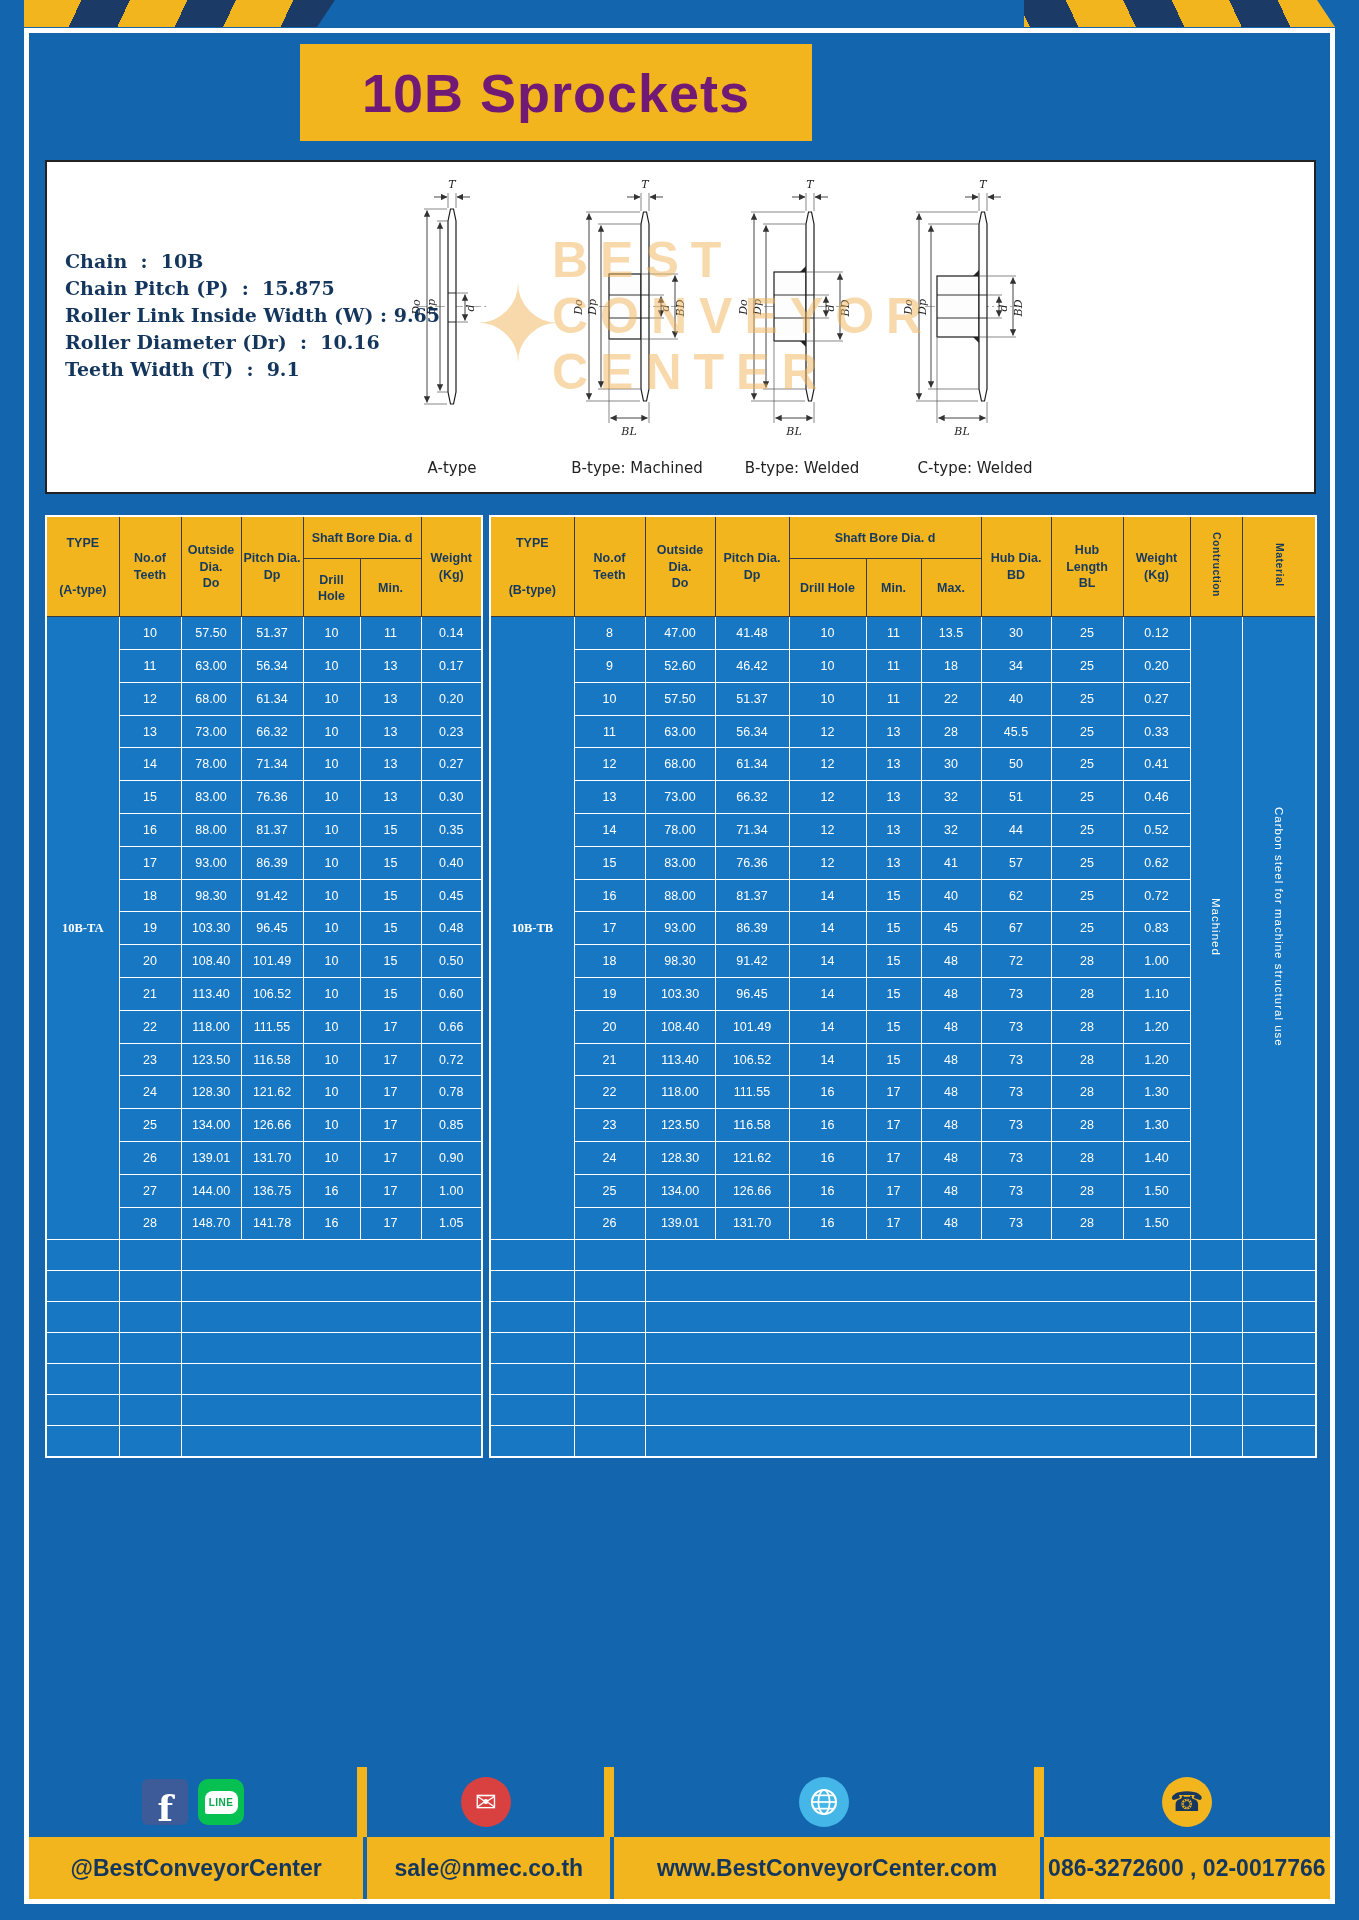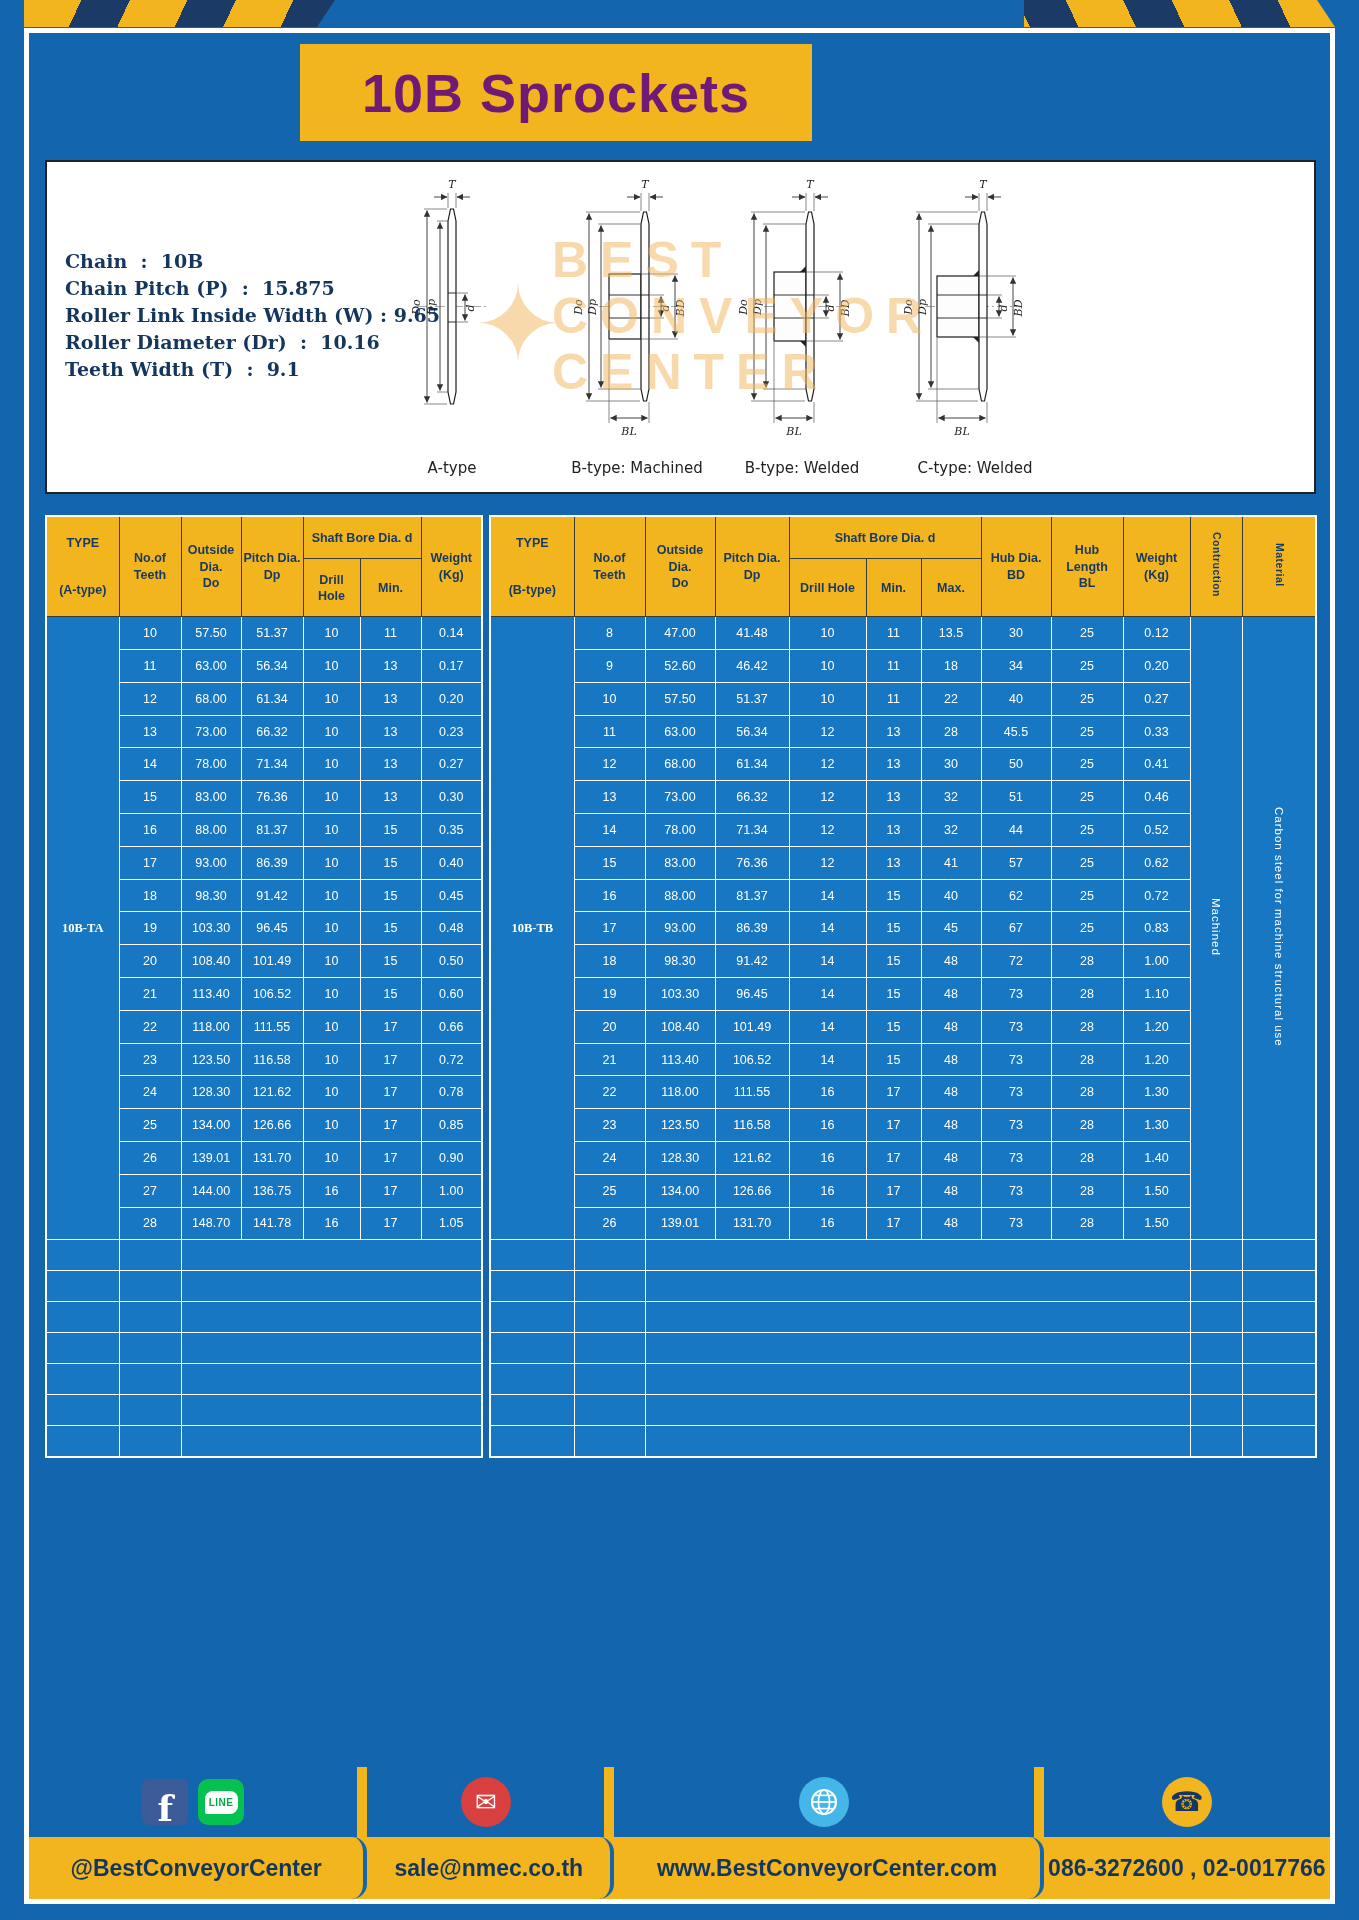--- a/index.html
+++ b/index.html
@@ -50,21 +50,21 @@
   .vhead span{writing-mode:vertical-rl;display:inline-block;font-size:10.5px;letter-spacing:.5px;}
   .vtext{writing-mode:vertical-rl;display:inline-block;font-size:11.5px;letter-spacing:1px;white-space:nowrap;}
   
   .footer{position:absolute;left:29px;right:29px;bottom:21px;}
   .footer-icons{display:flex;height:70px;align-items:center;}
   .f-icon-sec{display:flex;align-items:center;justify-content:center;gap:10px;height:100%;box-sizing:border-box;}
   .f-icon-sec:not(:last-child){border-right:10px solid #f2b51e;}
   .sec1{flex:0 0 26%;} .sec2{flex:0 0 19%;} .sec3{flex:0 0 33%;} .sec4{flex:0 0 22%;}
   .footer-strip{display:flex;background:#f2b51e;height:62px;align-items:stretch;}
   .f-txt-sec{display:flex;align-items:center;justify-content:center;font-weight:bold;font-size:23px;color:#14365c;
-    box-sizing:border-box;border-radius:15px;}
+    box-sizing:border-box;}
   .f-txt-sec:not(:last-child){border-right:4px solid #1366ad;}
   .icon-fb{width:46px;height:46px;background:#3d5b99;border-radius:6px;display:flex;align-items:flex-end;justify-content:center;}
   .icon-fb span{color:#fff;font-family:"DejaVu Serif",serif;font-weight:bold;font-size:36px;line-height:.95;}
   .icon-line{width:46px;height:46px;background:#06c152;border-radius:10px;display:flex;align-items:center;justify-content:center;}
   .line-bubble{background:#fff;color:#06a94a;font-weight:bold;font-size:10px;padding:6px 4px;border-radius:8px 8px 8px 2px;letter-spacing:.5px;}
   .icon-circle{width:50px;height:50px;border-radius:50%;display:flex;align-items:center;justify-content:center;}
   .icon-circle.email{background:#d94040;}
   .icon-circle.email span{color:#fff;font-size:26px;}
   .icon-circle.globe{background:#45b6e8;}
   .icon-circle.phone{background:#f2b51e;}

